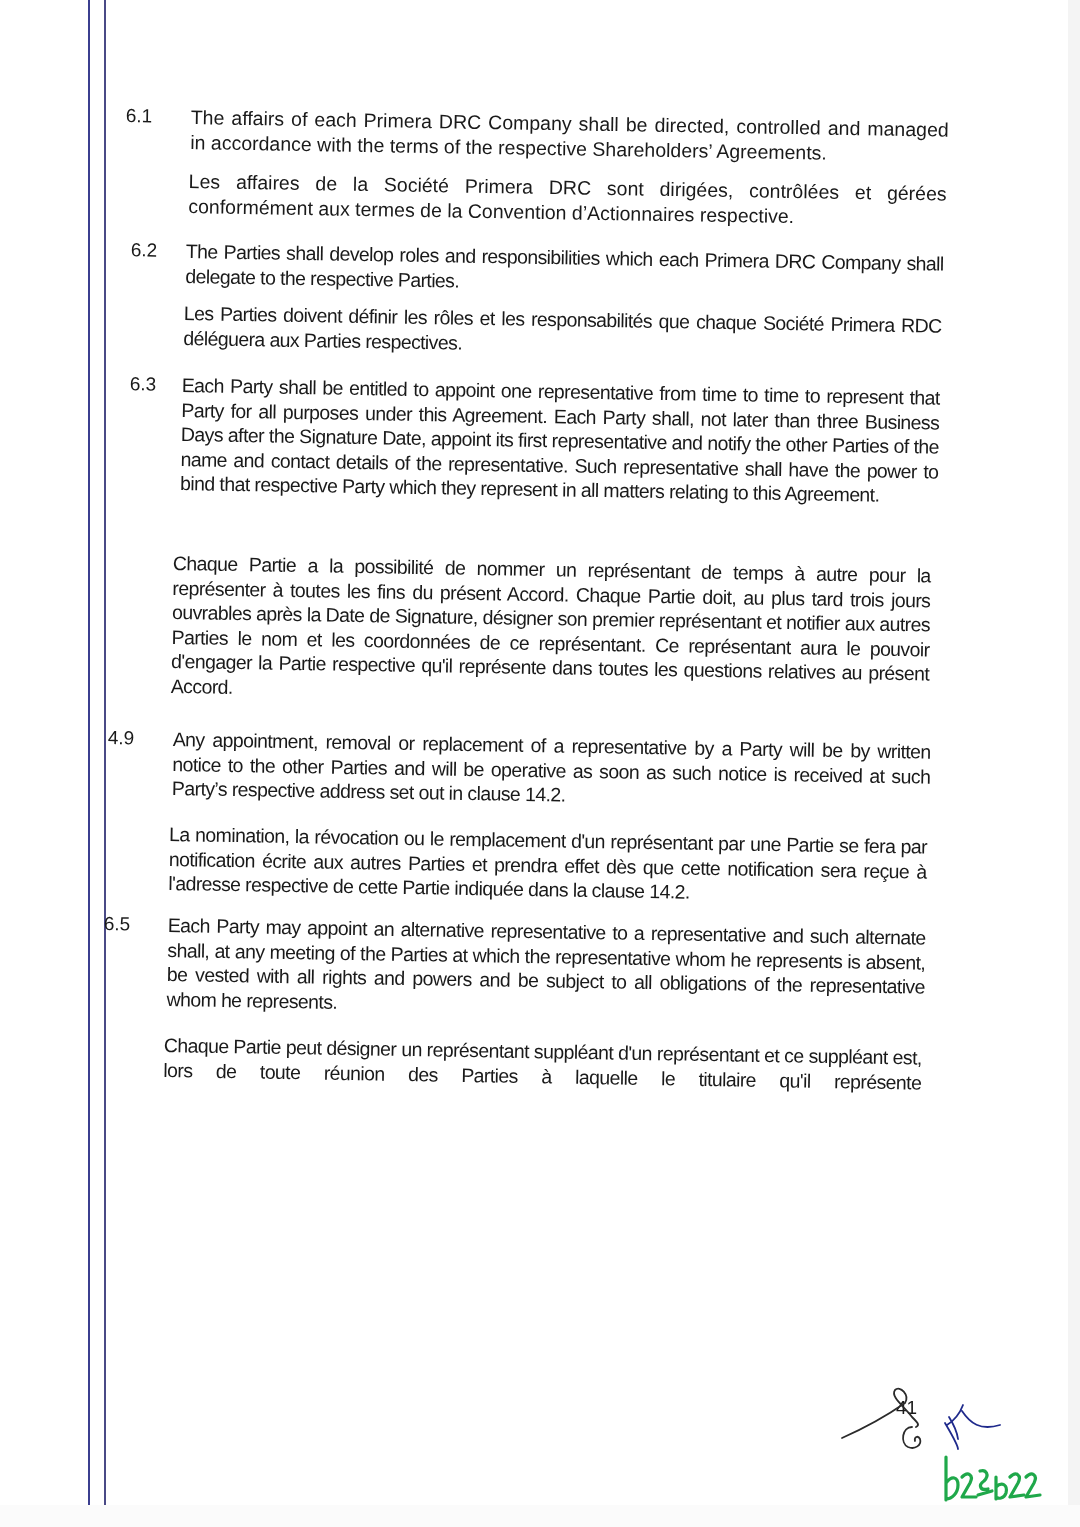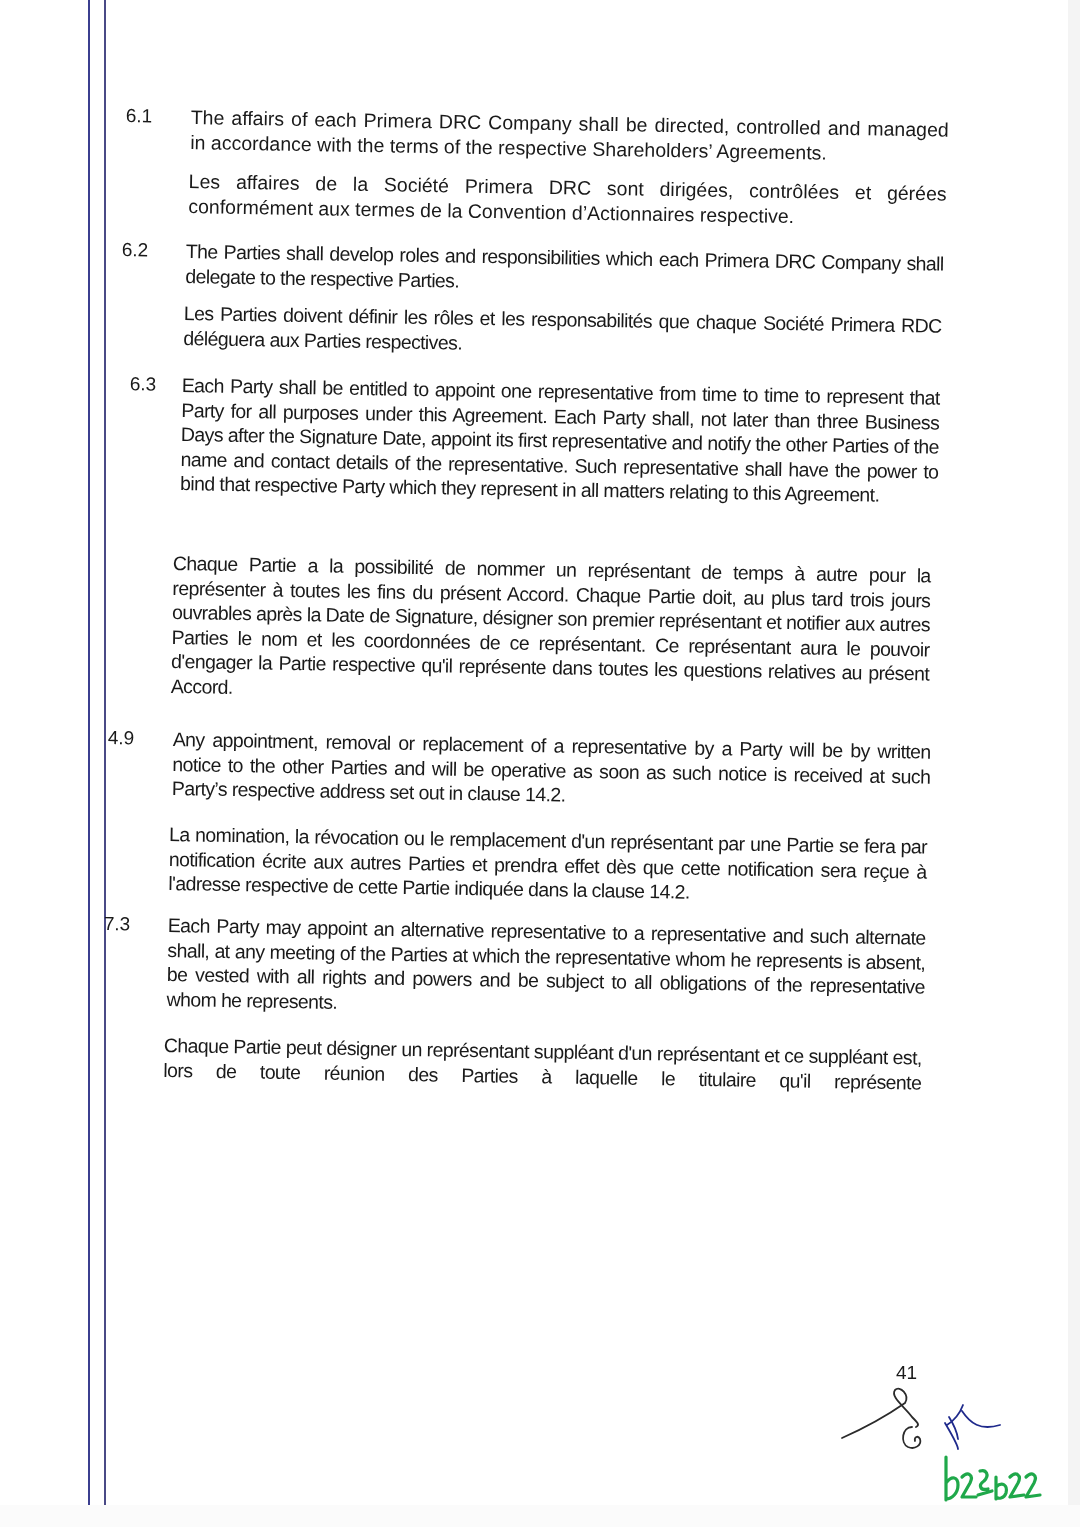--- a/index.html
+++ b/index.html
@@ -15,59 +15,59 @@
     .ml2 { left: 104px; width: 1.5px; background: #4a4a86; }
 
     .page-body { position: absolute; left: 0; top: 0; width: 1080px; height: 1325px; }
     .clause {
       position: absolute; font-size: 19.5px; line-height: 24.5px; transform-origin: 0 0;
     }
     .num { position: absolute; top: 0; font-size: 19px; }
     .para { position: absolute; text-align: justify; text-align-last: left; }
     .para.cond { font-family: "Liberation Sans Narrow", "Liberation Sans", sans-serif; letter-spacing: -0.6px; }
 
-    .page-number { position: absolute; left: 896px; top: 1362px; font-size: 19px; text-align: right; }
+    .page-number { position: absolute; left: 896px; top: 1397px; font-size: 19px; text-align: right; }
     .signatures { position: absolute; left: 830px; top: 1365px; width: 220px; height: 140px; }
   </style>
 </head>
 <body>
 
 <div class="scan-edge-right"></div>
 <div class="scan-edge-bottom"></div>
 <div class="margin-line ml1"></div>
 <div class="margin-line ml2"></div>
 
 <div class="page-body">
 
   <div class="clause" style="left:126px; top:104px; transform: rotate(0.95deg);">
     <span class="num" style="left:0;">6.1</span>
     <div class="para" style="left:65px; top:0; width:758px;">The affairs of each Primera DRC Company shall be directed, controlled and managed in accordance with the terms of the respective Shareholders’ Agreements.</div>
     <div class="para" style="left:64px; top:64px; width:758px;">Les affaires de la Société Primera DRC sont dirigées, contrôlées et gérées conformément aux termes de la Convention d’Actionnaires respective.</div>
   </div>
 
   <div class="clause" style="left:122px; top:238px; transform: rotate(0.95deg);">
-    <span class="num" style="left:0;text-align:center;">6.2</span>
+    <span class="num" style="left:9px;text-align:center;">6.2</span>
     <div class="para cond" style="left:64px; top:0; width:758px;">The Parties shall develop roles and responsibilities which each Primera DRC Company shall delegate to the respective Parties.</div>
     <div class="para cond" style="left:63px; top:62px; width:758px;">Les Parties doivent définir les rôles et les responsabilités que chaque Société Primera RDC déléguera aux Parties respectives.</div>
   </div>
 
   <div class="clause" style="left:118px; top:372px; transform: rotate(0.95deg);">
     <span class="num" style="left:12px;">6.3</span>
     <div class="para cond" style="left:64px; top:0; width:758px;">Each Party shall be entitled to appoint one representative from time to time to represent that Party for all purposes under this Agreement. Each Party shall, not later than three Business Days after the Signature Date, appoint its first representative and notify the other Parties of the name and contact details of the representative. Such representative shall have the power to bind that respective Party which they represent in all matters relating to this Agreement.</div>
     <div class="para cond" style="left:58px; top:178px; width:758px;">Chaque Partie a la possibilité de nommer un représentant de temps à autre pour la représenter à toutes les fins du présent Accord. Chaque Partie doit, au plus tard trois jours ouvrables après la Date de Signature, désigner son premier représentant et notifier aux autres Parties le nom et les coordonnées de ce représentant. Ce représentant aura le pouvoir d'engager la Partie respective qu'il représente dans toutes les questions relatives au présent Accord.</div>
   </div>
 
   <div class="clause" style="left:108px; top:726px; transform: rotate(0.95deg);">
     <span class="num" style="left:0;">4.9</span>
     <div class="para cond" style="left:65px; top:0; width:758px;">Any appointment, removal or replacement of a representative by a Party will be by written notice to the other Parties and will be operative as soon as such notice is received at such Party’s respective address set out in clause 14.2.</div>
     <div class="para cond" style="left:63px; top:95px; width:758px;">La nomination, la révocation ou le remplacement d'un représentant par une Partie se fera par notification écrite aux autres Parties et prendra effet dès que cette notification sera reçue à l'adresse respective de cette Partie indiquée dans la clause 14.2.</div>
   </div>
 
   <div class="clause" style="left:104px; top:912px; transform: rotate(0.95deg);">
-    <span class="num" style="left:0;">7.3</span>
+    <span class="num" style="left:0;">6.5</span>
     <div class="para cond" style="left:64px; top:0; width:758px;">Each Party may appoint an alternative representative to a representative and such alternate shall, at any meeting of the Parties at which the representative whom he represents is absent, be vested with all rights and powers and be subject to all obligations of the representative whom he represents.</div>
     <div class="para cond" style="left:62px; top:120px; width:758px; text-align-last: justify;">Chaque Partie peut désigner un représentant suppléant d'un représentant et ce suppléant est, lors de toute réunion des Parties à laquelle le titulaire qu'il représente</div>
   </div>
 
   <div class="page-number">41</div>
 
   <svg class="signatures" viewBox="0 0 220 140">
     <g fill="none" stroke="#2b2b2b" stroke-width="1.8" stroke-linecap="round">
       <path d="M12,73 C30,65 55,52 75,38 C80,30 70,20 65,25 C60,32 75,42 82,52 C88,58 90,60 86,62"></path>
       <path d="M82,62 C72,62 70,78 78,82 C85,85 92,80 90,74 C88,70 84,72 85,76"></path>

